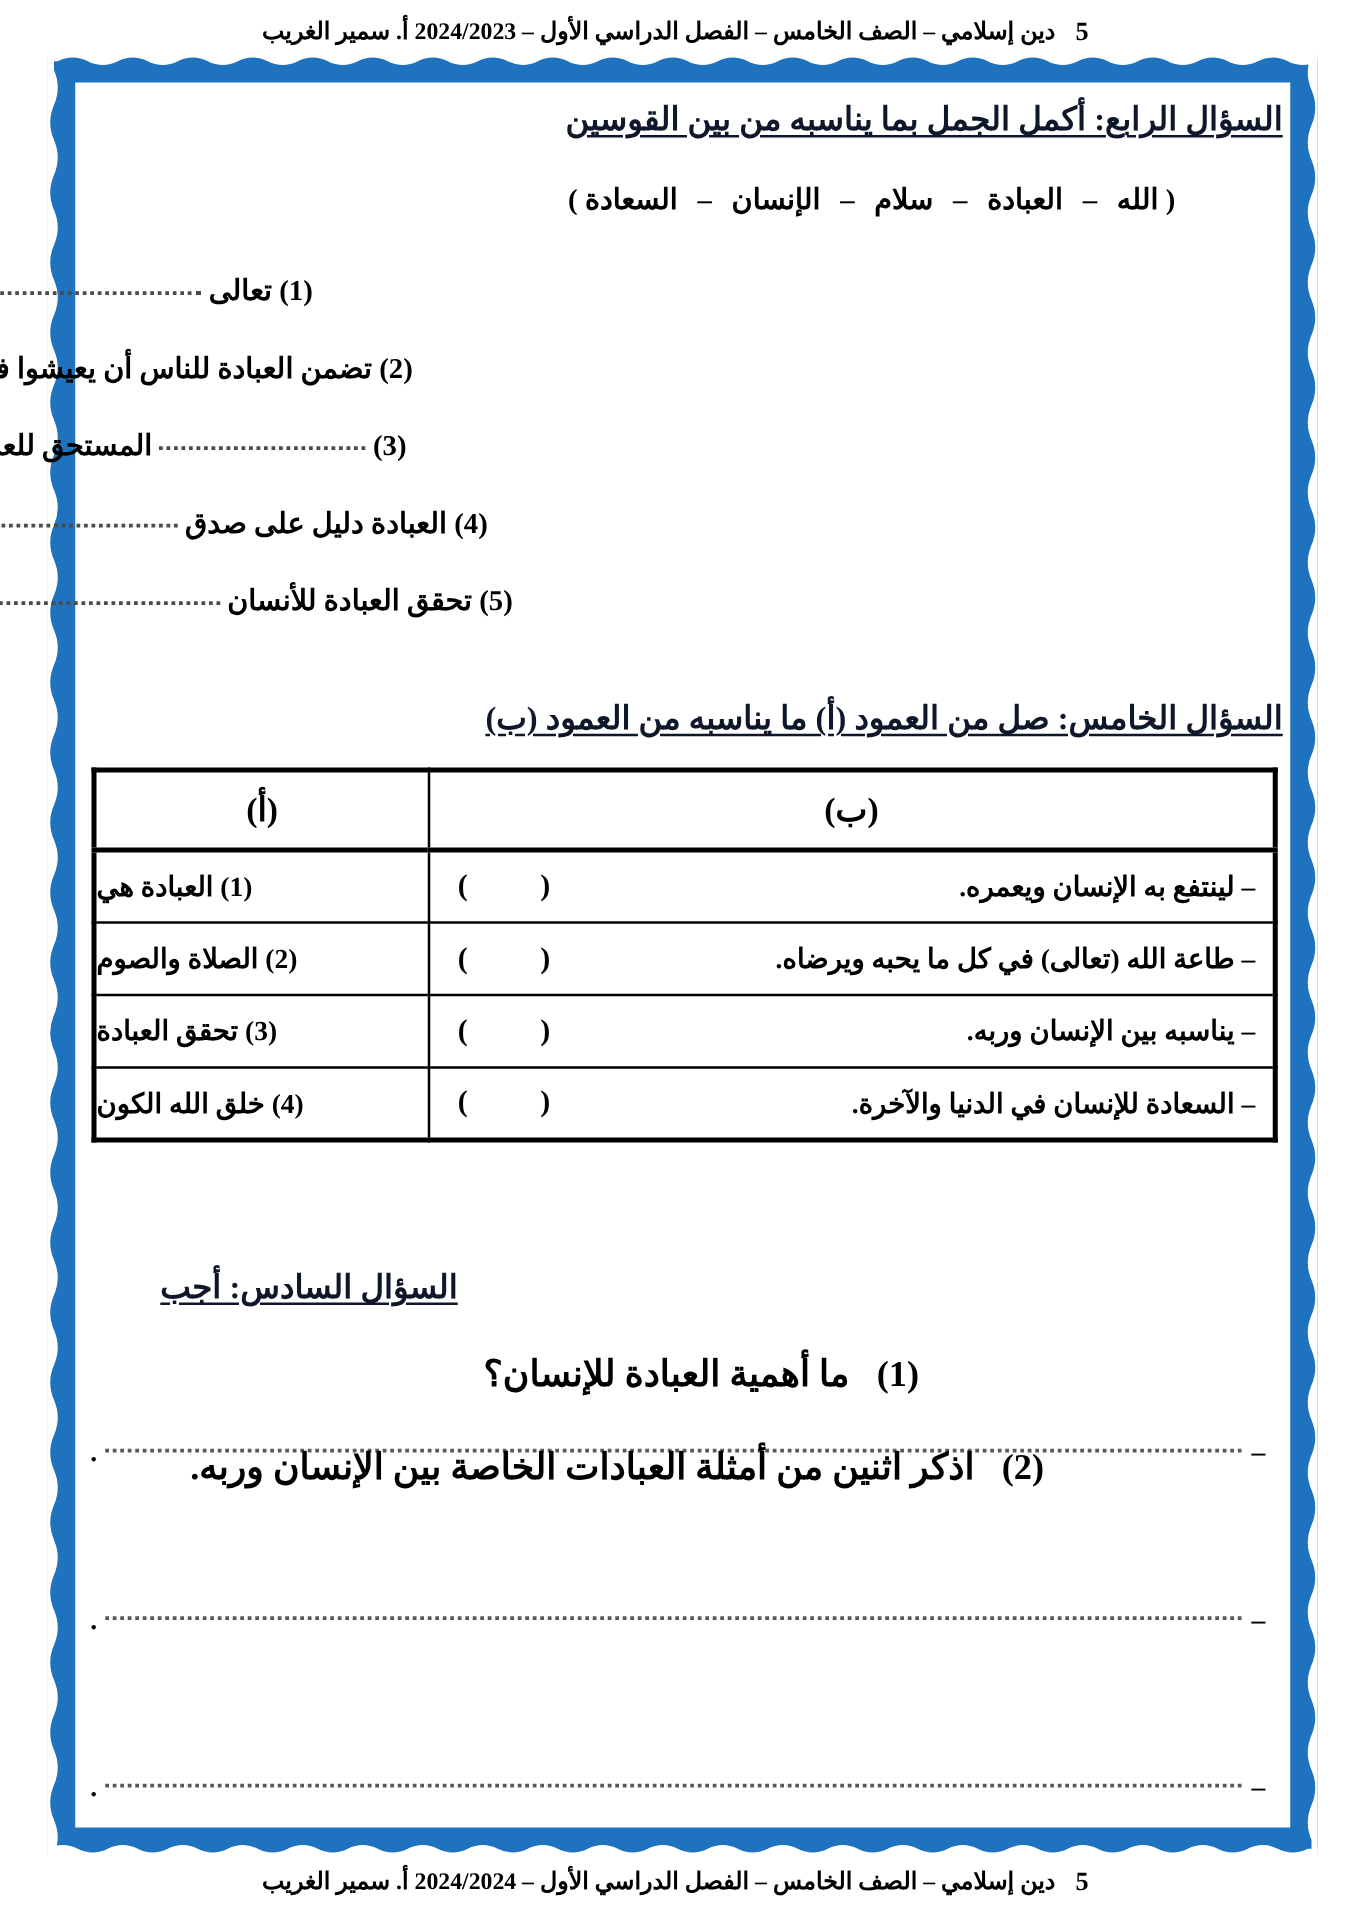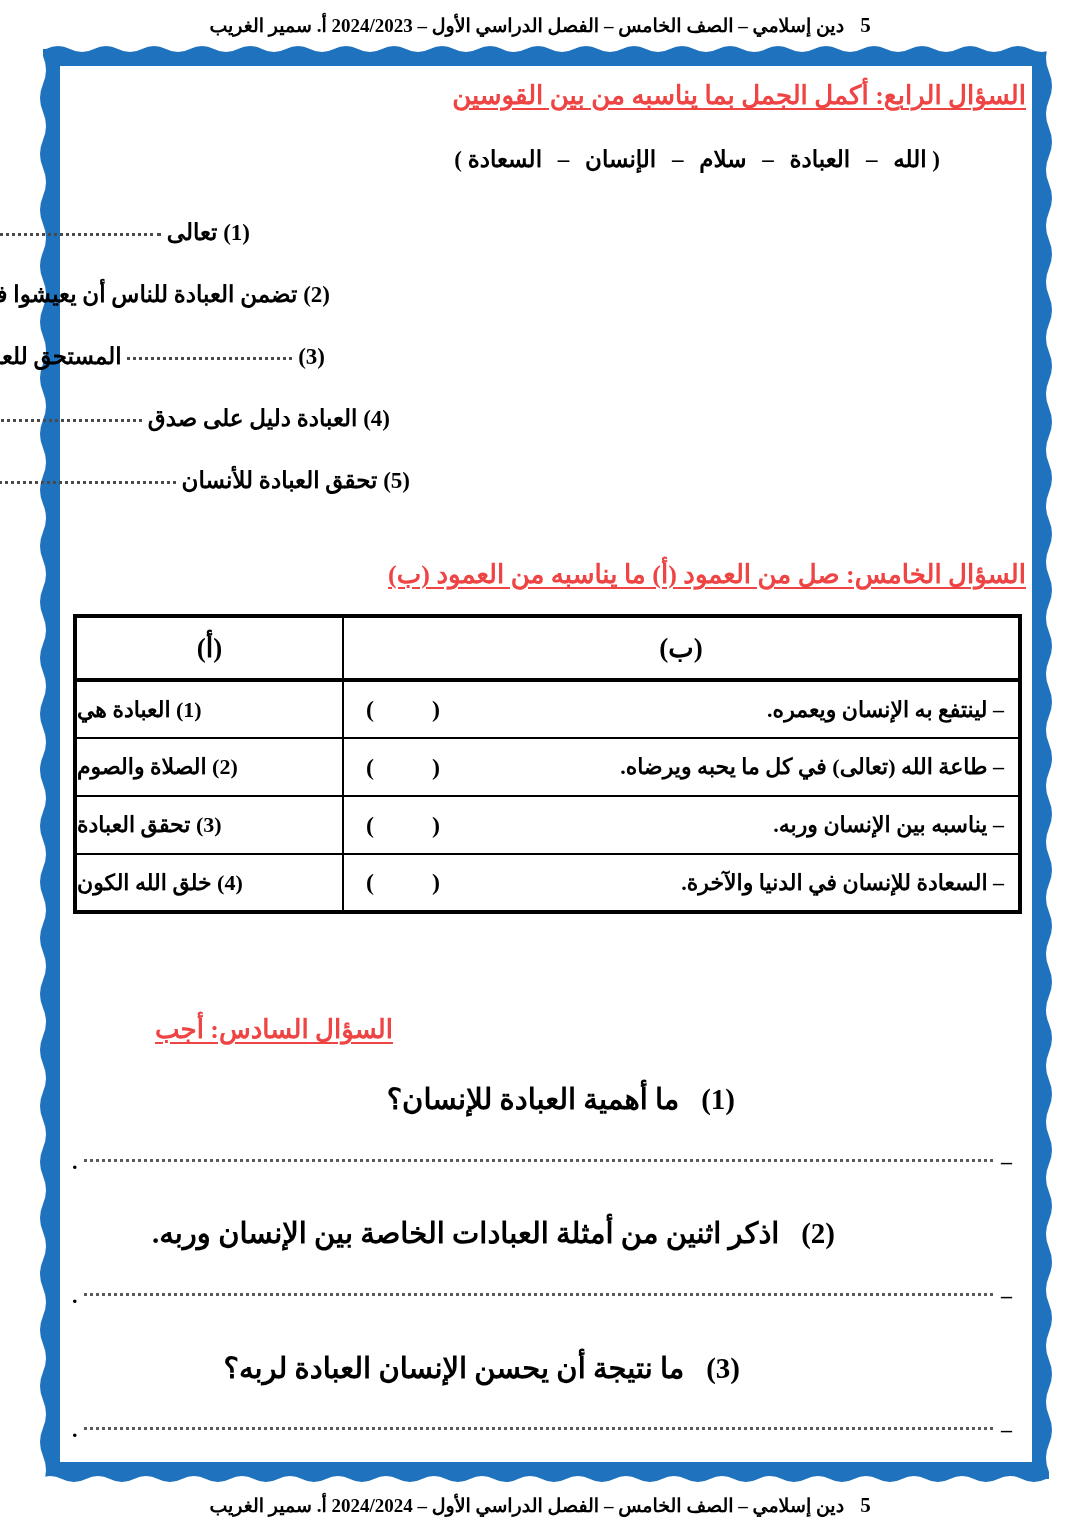--- a/index.html
+++ b/index.html
@@ -53,26 +53,26 @@
     direction: rtl;
   }
 
   
   .q-title {
     font-weight: bold;
     font-size: 26px;
     text-decoration: underline;
     text-underline-offset: 4px;
     text-decoration-thickness: 2px;
-    color: #ef4444;
+    color: #0f172a;
     white-space: nowrap;
   }
   .q4-title { position: absolute; right: 4px; top: 14px; }
   .q5-title { position: absolute; right: 4px; top: 493px; }
-  .q6-title { position: absolute; right: 637px; top: 948px; }
+  .q6-title { position: absolute; right: 664px; top: 948px; }
 
   
   .wordbank {
     position: absolute;
     right: 90px; top: 80px;
     font-weight: bold;
     font-size: 23px;
     letter-spacing: 1px;
     white-space: nowrap;
   }
@@ -148,21 +148,21 @@
   }
 
   
   .q6item {
     position: absolute;
     font-weight: bold;
     font-size: 29px;
     white-space: nowrap;
   }
   .q6-1 { right: 295px; top: 1016px; }
-  .q6-2 { right: 195px; top: 1150px; }
+  .q6-2 { right: 195px; top: 1090px; }
   .q6-3 { right: 290px; top: 1285px; }
 
   .ansline {
     position: absolute;
     left: 10px;
     width: 940px;
     height: 22px;
     display: flex;
     align-items: center;
     direction: rtl;
@@ -363,25 +363,20 @@
     <span>(2)</span>
     &nbsp;
     <span>اذكر اثنين من أمثلة العبادات الخاصة بين الإنسان وربه.</span>
   </div>
   <div class="ansline a2">
     <span class="dash">–</span>
     <span class="fill"></span>
     <span class="dot">.</span>
   </div>
 
-  <div class="q6item q6-3">
-    <span>(3)</span>
-    &nbsp;
-    <span>ما نتيجة أن يحسن الإنسان العبادة لربه؟</span>
-  </div>
   <div class="ansline a3">
     <span class="dash">–</span>
     <span class="fill"></span>
     <span class="dot">.</span>
   </div>
 
 </div>
 
 <div class="runfoot">
   <span class="pgno">5</span>

